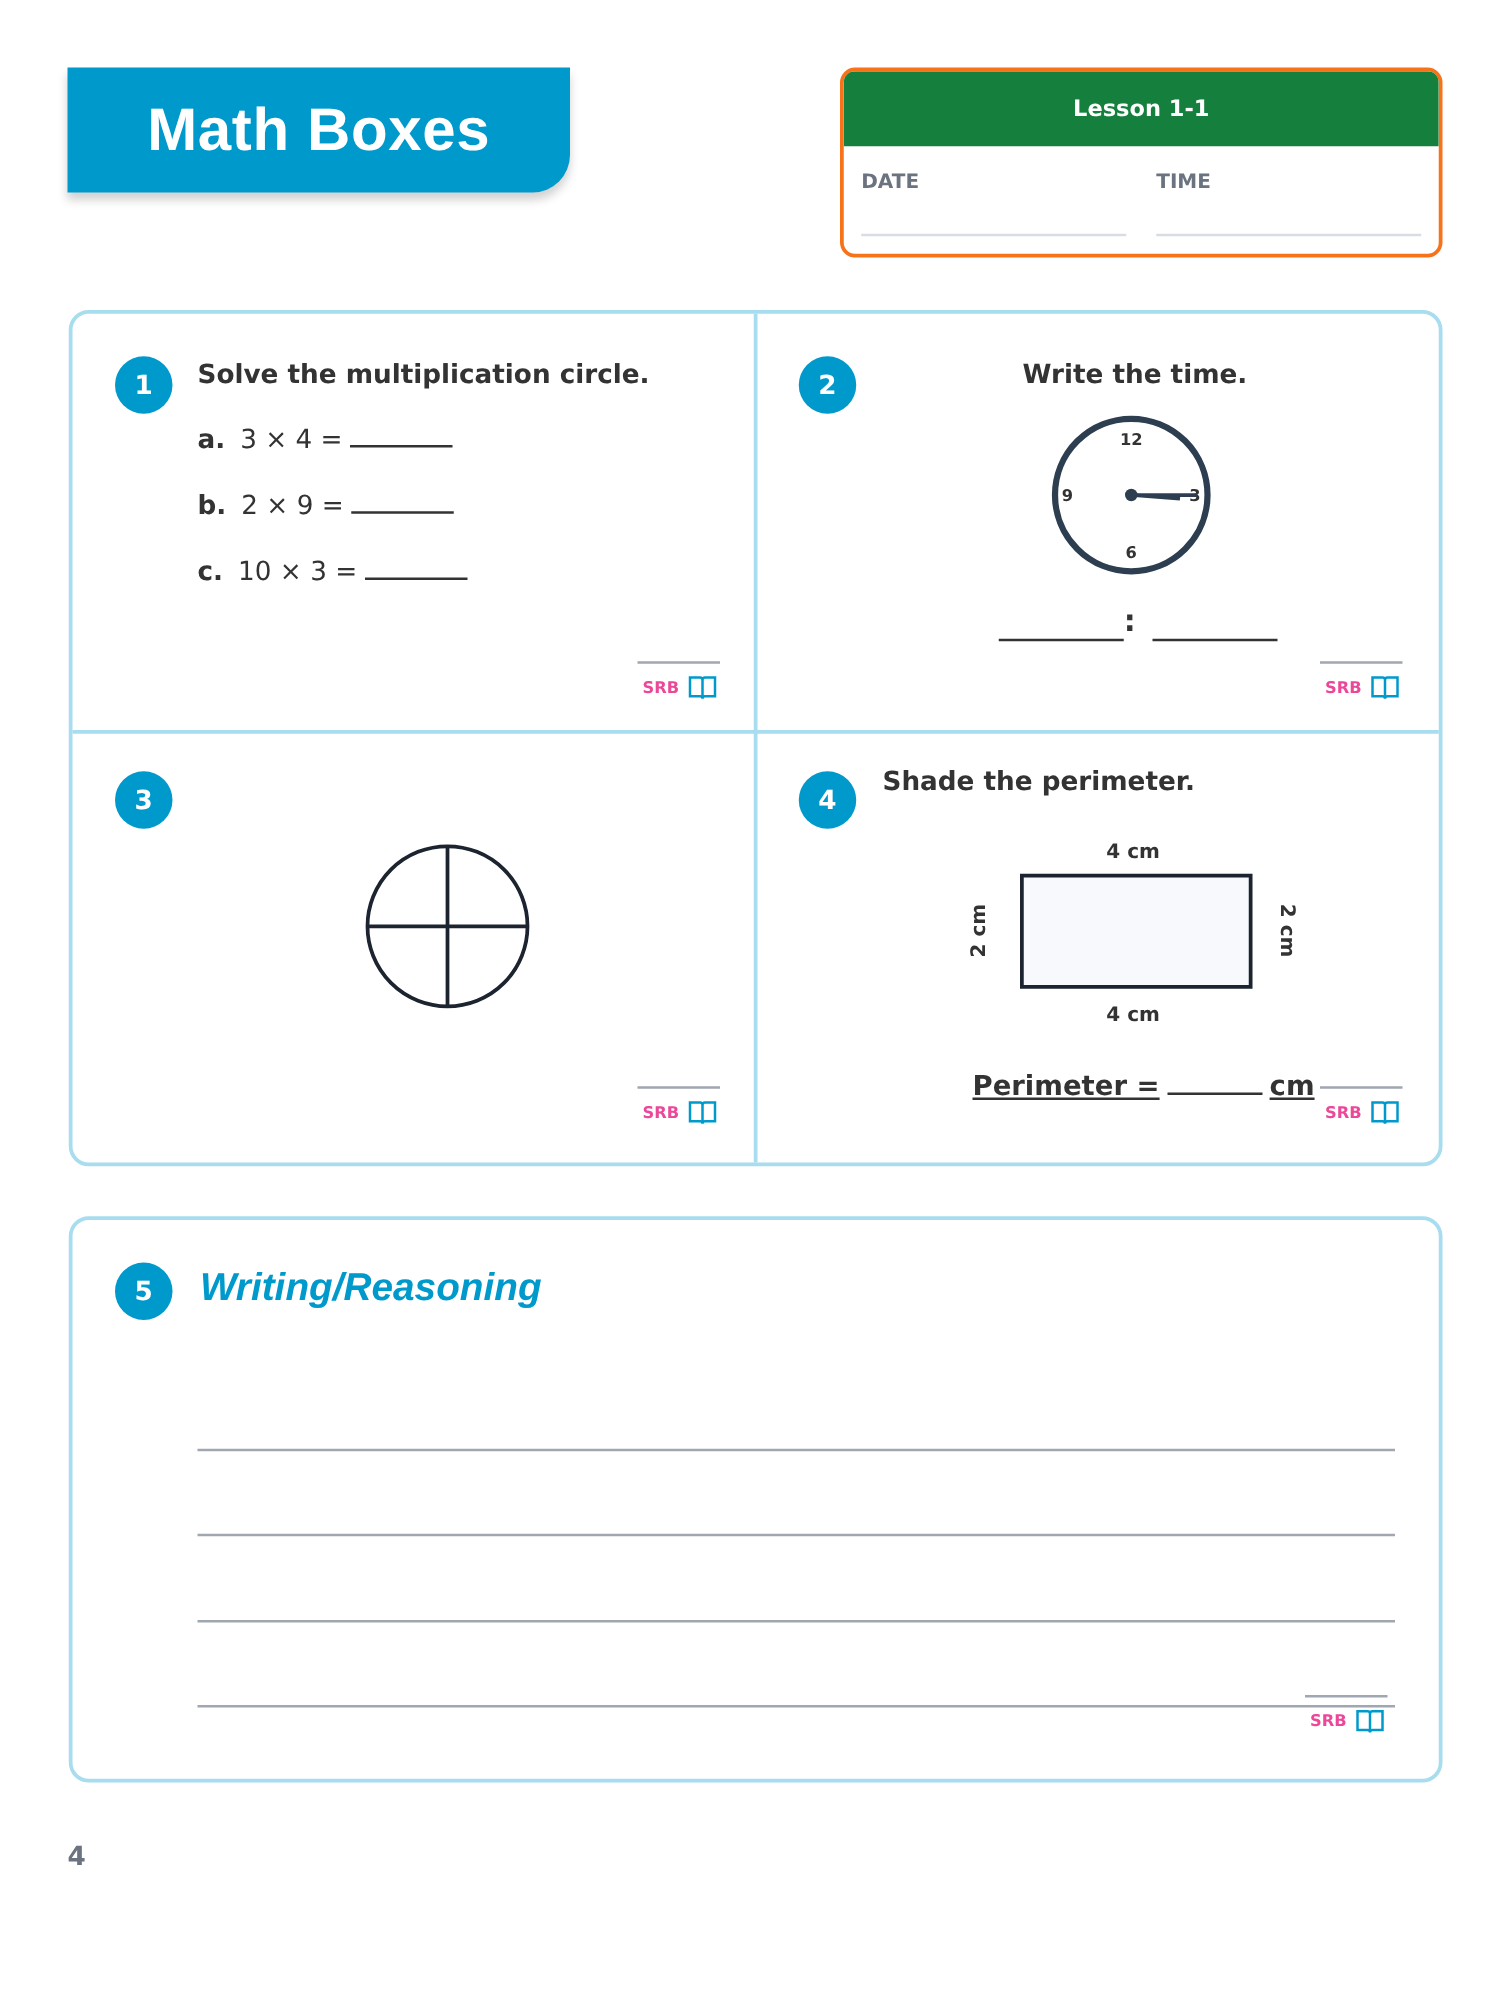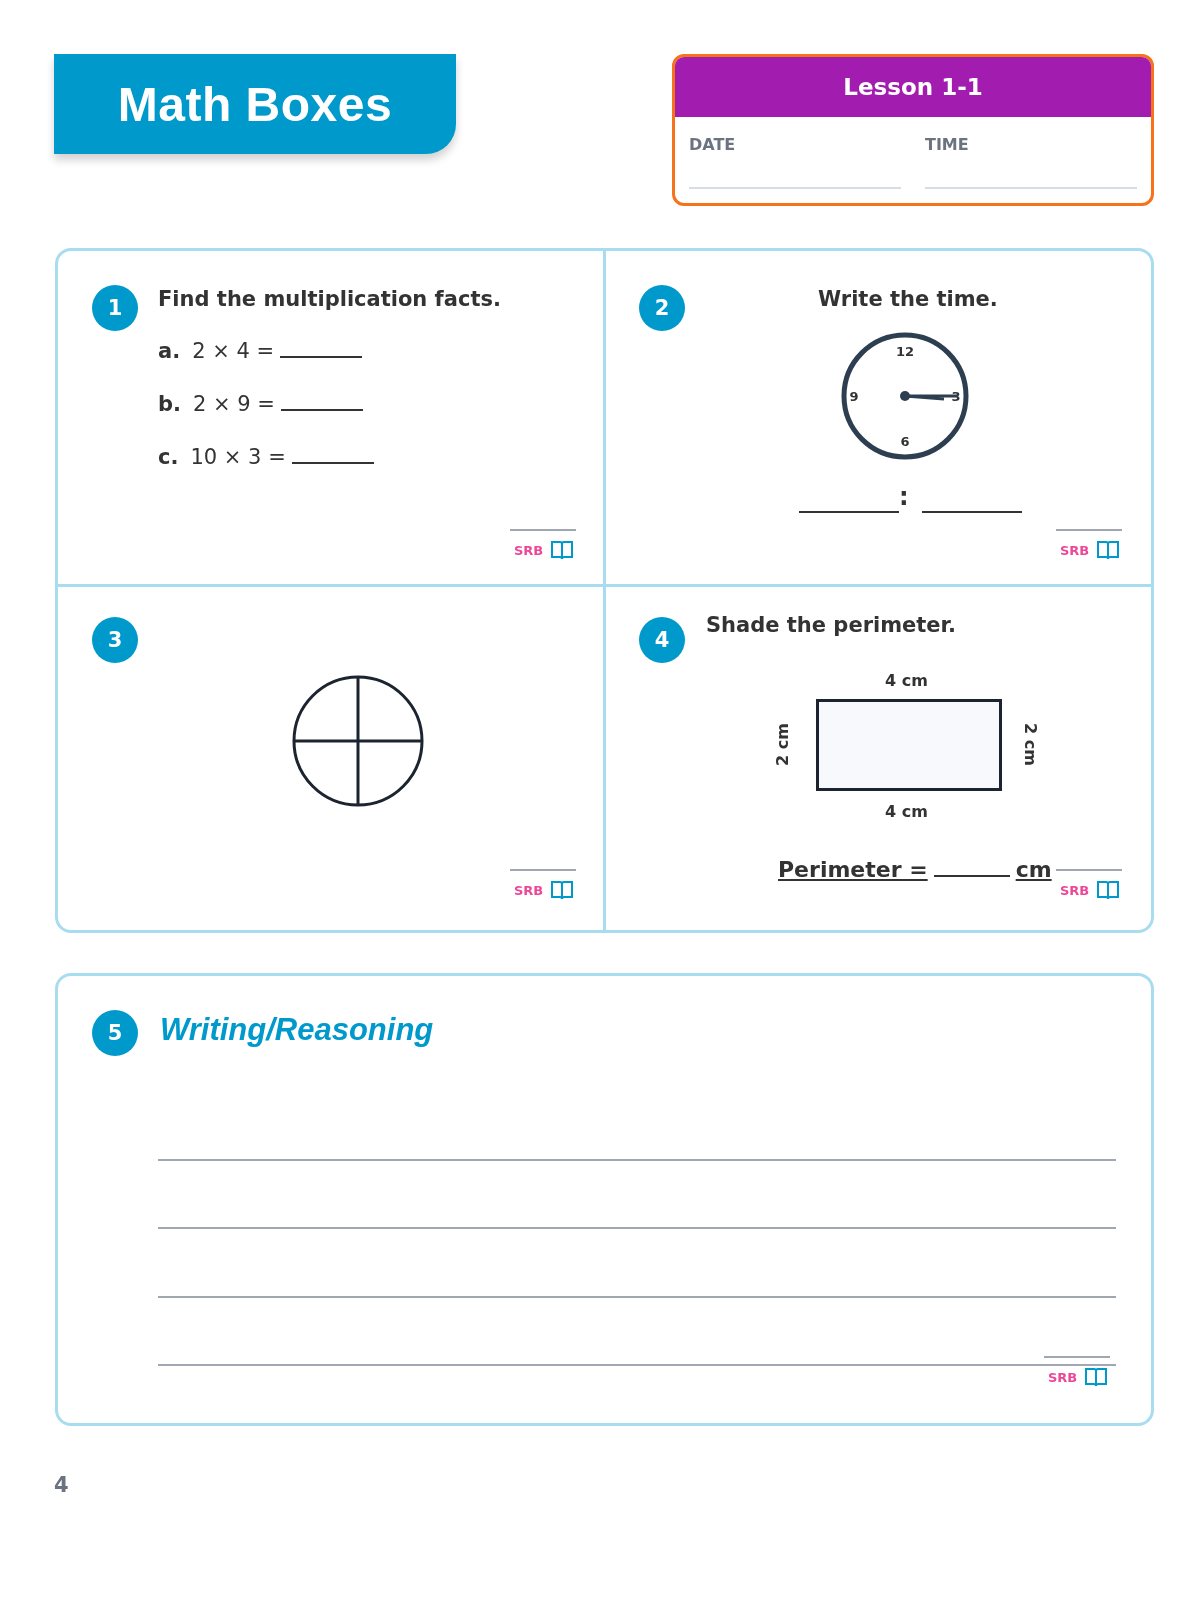--- a/index.html
+++ b/index.html
@@ -15,23 +15,23 @@
   .title-banner span {
     color: #fff; font-family: "Liberation Sans", sans-serif; font-weight: bold;
     font-size: 48px; letter-spacing: 0.5px;
   }
 
   .lesson-box {
     position: absolute; left: 672px; top: 54px; width: 482px; height: 152px;
     border: 3px solid #f7731a; border-radius: 12px; overflow: hidden; background: #fff;
   }
   .lesson-head {
-    height: 60px; background: #a21caf; color: #fff;
+    height: 60px; background: #15803d; color: #fff;
     display: flex; align-items: center; justify-content: center;
-    font-family: "DejaVu Sans", sans-serif; font-weight: bold; font-size: 23px;
+    font-family: "DejaVu Sans", sans-serif; font-weight: bold; font-size: 18px;
   }
   .lesson-field { position: absolute; top: 78px; width: 212px; }
   .lesson-field .lbl { font-family: "DejaVu Sans", sans-serif; font-weight: bold; font-size: 16px; color: #6b7280; }
   .lesson-field .line { position: absolute; top: 52px; left: 0; width: 100%; height: 2px; background: #d8dde4; }
 
   .grid {
     position: absolute; left: 55px; top: 248px; width: 1099px; height: 685px;
     border: 3px solid #a8dcef; border-radius: 16px;
   }
   .grid .vline { position: absolute; left: 545px; top: 0; width: 3px; height: 100%; background: #a8dcef; }
@@ -94,23 +94,23 @@
     <div class="line"></div>
   </div>
 </div>
 
 <div class="grid">
   <div class="vline"></div>
   <div class="hline"></div>
 
   <div class="cell" style="left:0;top:0;width:545px;height:333px">
     <div class="num-badge" style="left:34px;top:34px">1</div>
-    <div class="prompt" style="left:100px;top:36px">Find the multiplication facts.</div>
+    <div class="prompt" style="left:100px;top:36px">Solve the multiplication circle.</div>
     <div class="fact" style="left:100px;top:88px">
-      <span class="letter">a.</span><span>2 × 4 =</span><span class="blank"></span>
+      <span class="letter">a.</span><span>3 × 4 =</span><span class="blank"></span>
     </div>
     <div class="fact" style="left:100px;top:141px">
       <span class="letter">b.</span><span>2 × 9 =</span><span class="blank"></span>
     </div>
     <div class="fact" style="left:100px;top:194px">
       <span class="letter">c.</span><span>10 × 3 =</span><span class="blank"></span>
     </div>
     <div class="srb" style="left:452px;top:278px">
       <div class="rule"></div>
       <span class="txt">SRB</span>

